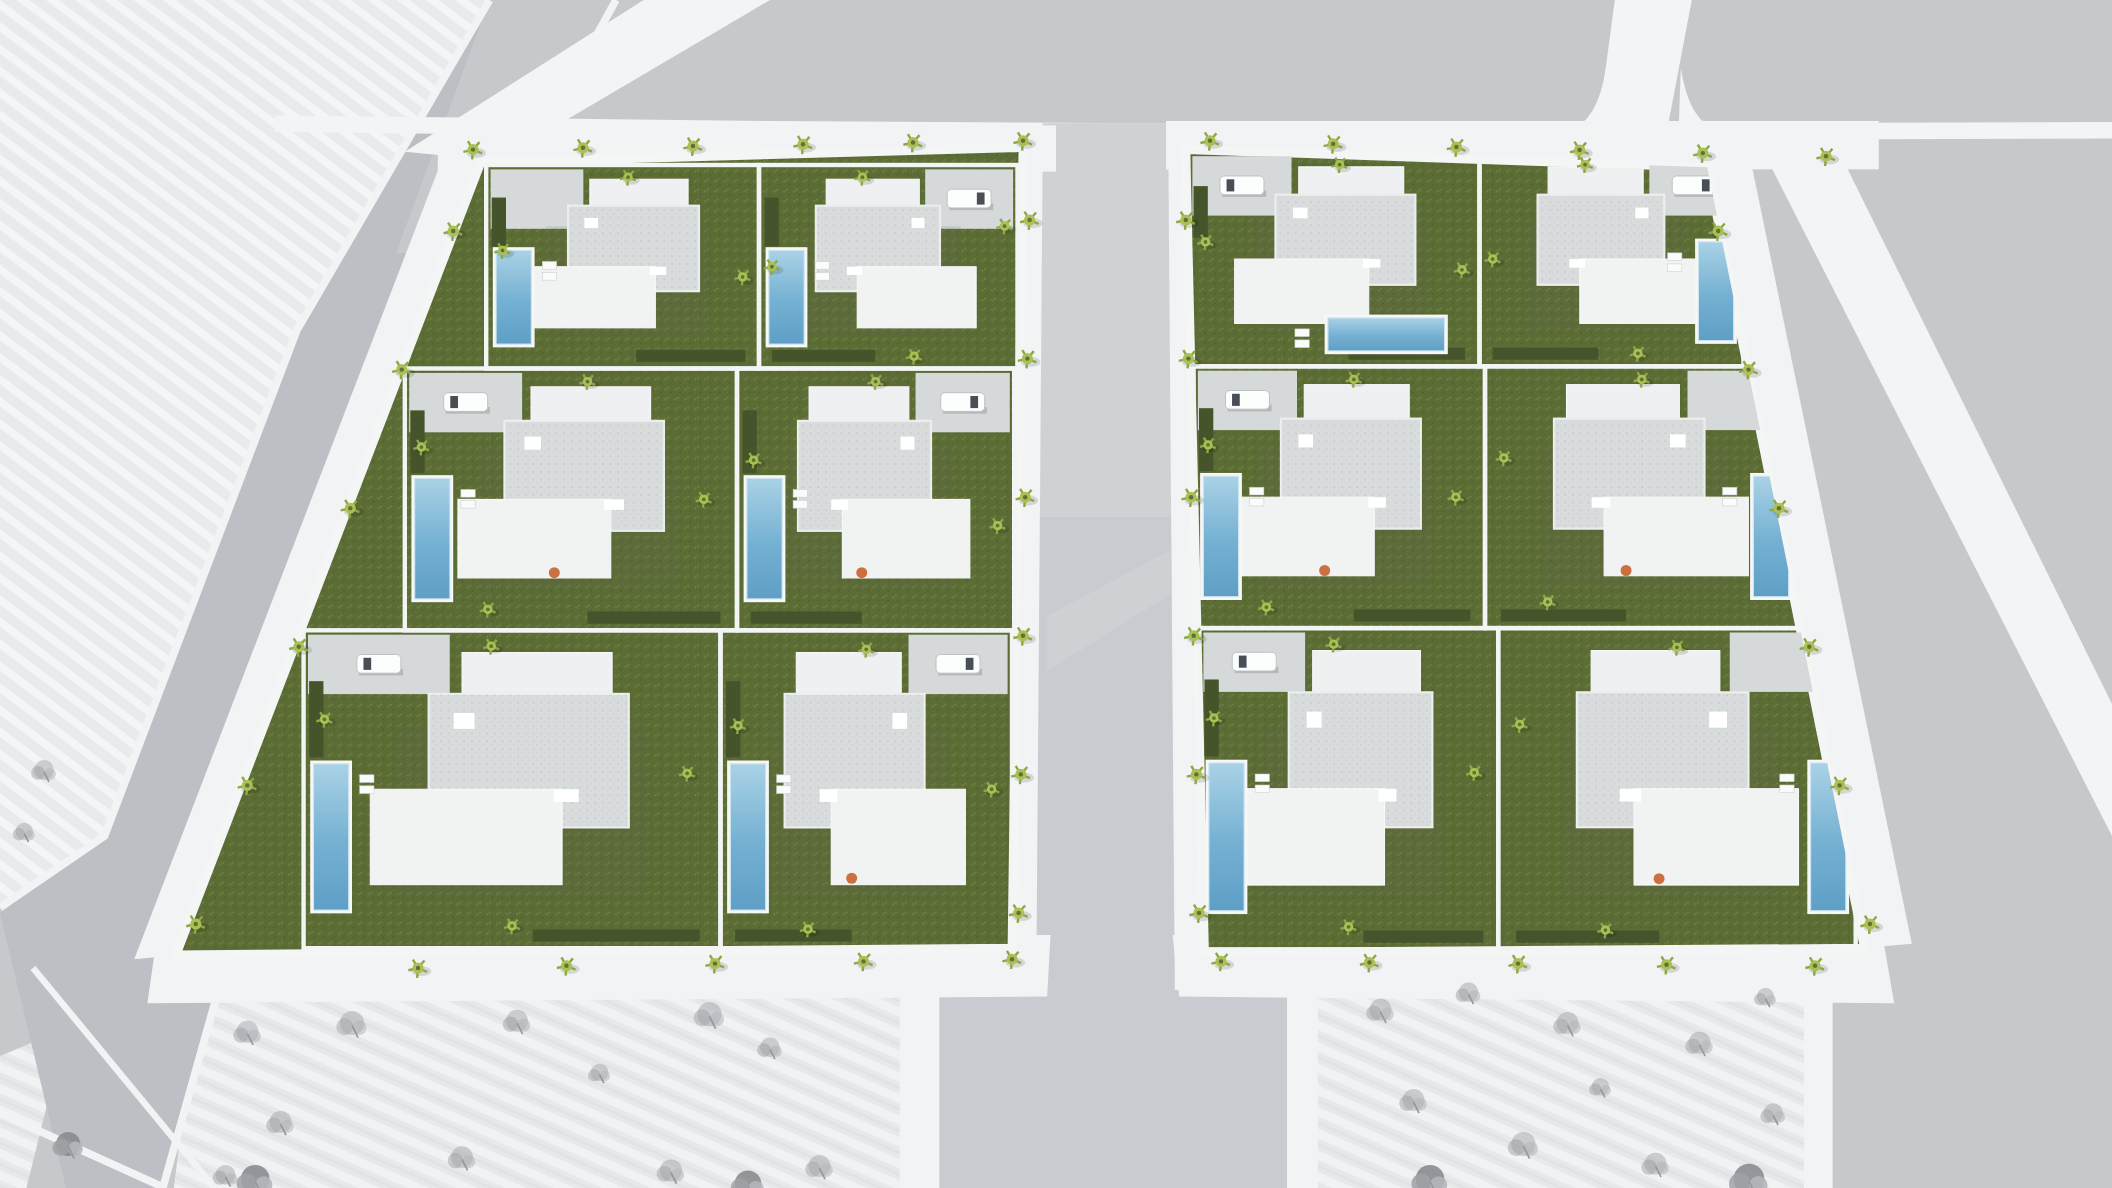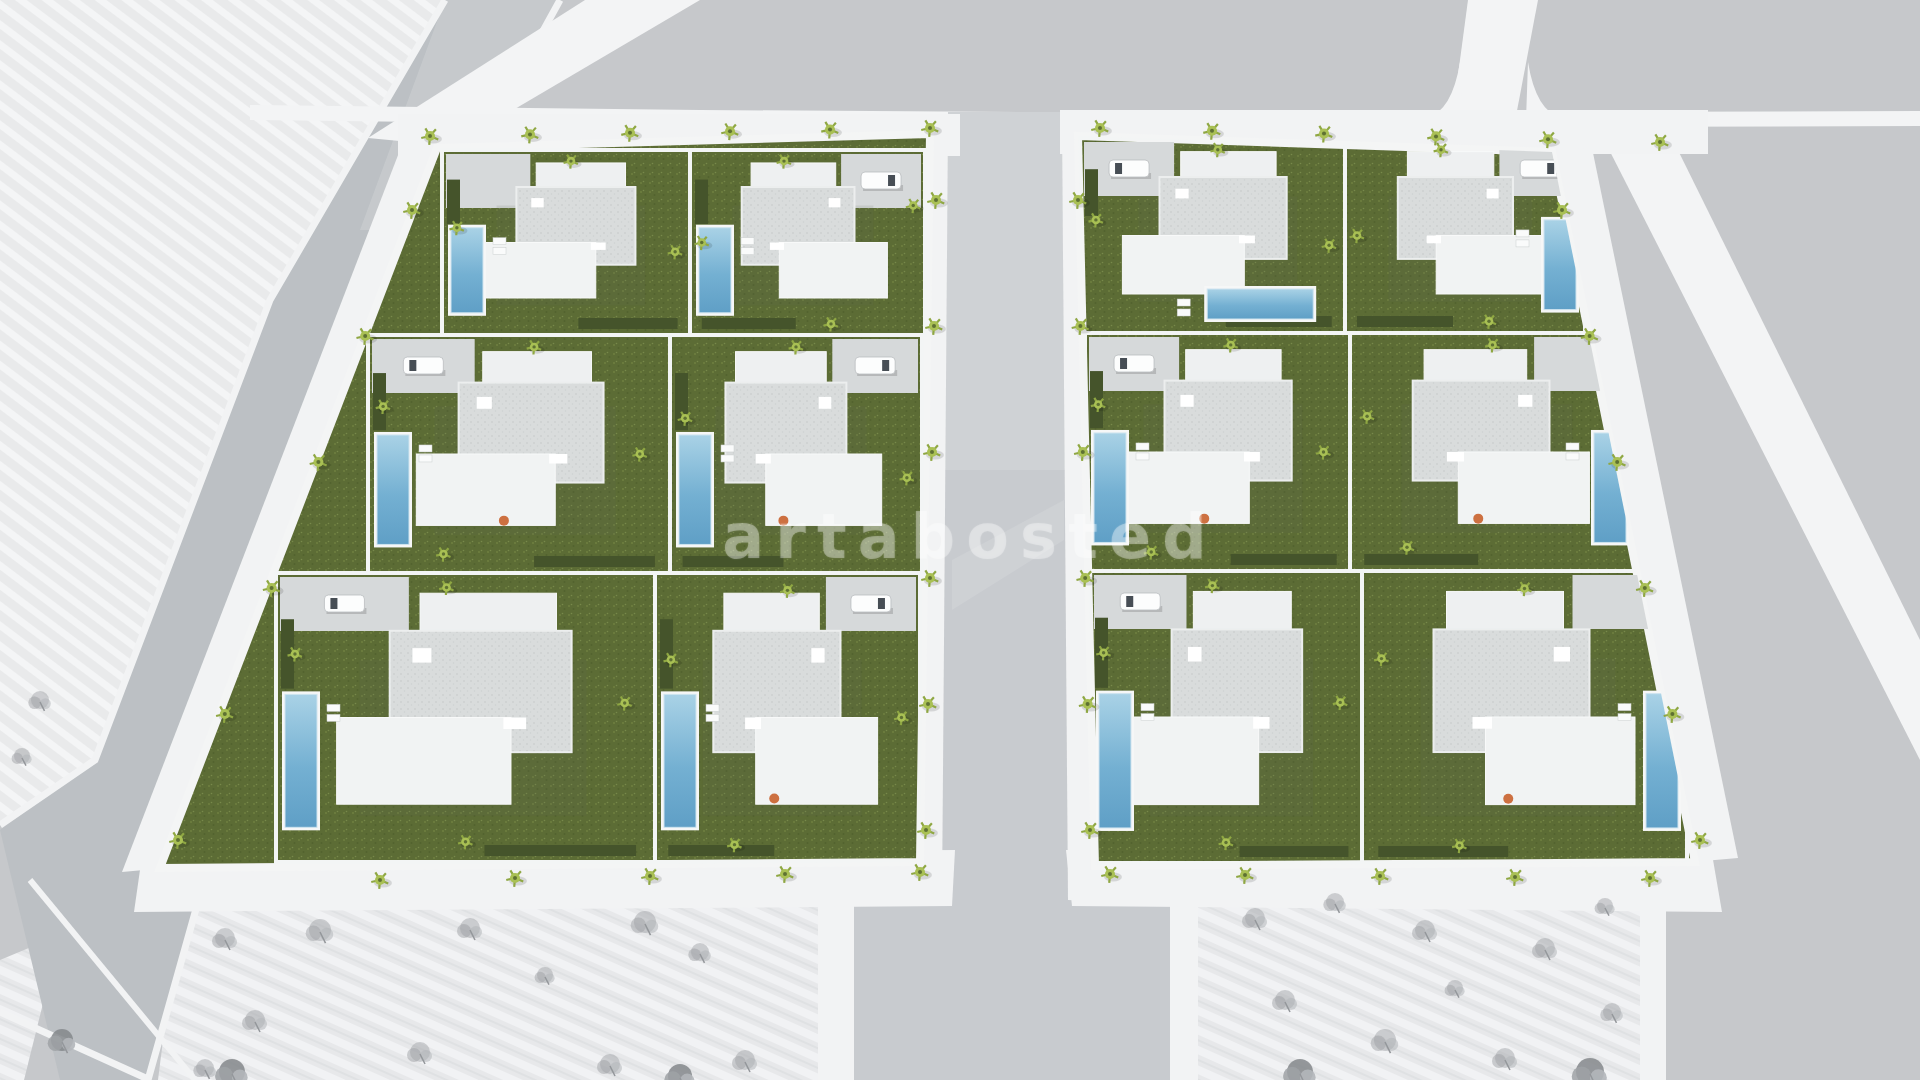--- a/index.html
+++ b/index.html
@@ -1331,14 +1331,13 @@
         <ellipse cx="1653" cy="881" rx="8.96" ry="4.48" fill="#000" opacity="0.12"></ellipse>
         <line x1="1650" y1="878" x2="1658.252706506266" y2="881.4891883470855" stroke="#8fa743" stroke-width="2.2"></line>
         <line x1="1650" y1="878" x2="1649.2285713408598" y2="886.9267294024104" stroke="#8fa743" stroke-width="2.2"></line>
         <line x1="1650" y1="878" x2="1641.2710569497874" y2="880.021670899564" stroke="#8fa743" stroke-width="2.2"></line>
         <line x1="1650" y1="878" x2="1645.3826715507694" y2="870.3213361844703" stroke="#8fa743" stroke-width="2.2"></line>
         <line x1="1650" y1="878" x2="1655.8784648927376" y2="871.2379551535906" stroke="#8fa743" stroke-width="2.2"></line>
         <circle cx="1650" cy="878" r="5.040000000000001" fill="#a9c054"></circle>
         <circle cx="1650" cy="878" r="2.0160000000000005" fill="#5f7133"></circle>
       </g>
     </svg>
-  <div class="watermark">artabosted</div>
 </figure>
 
 </body></html>

